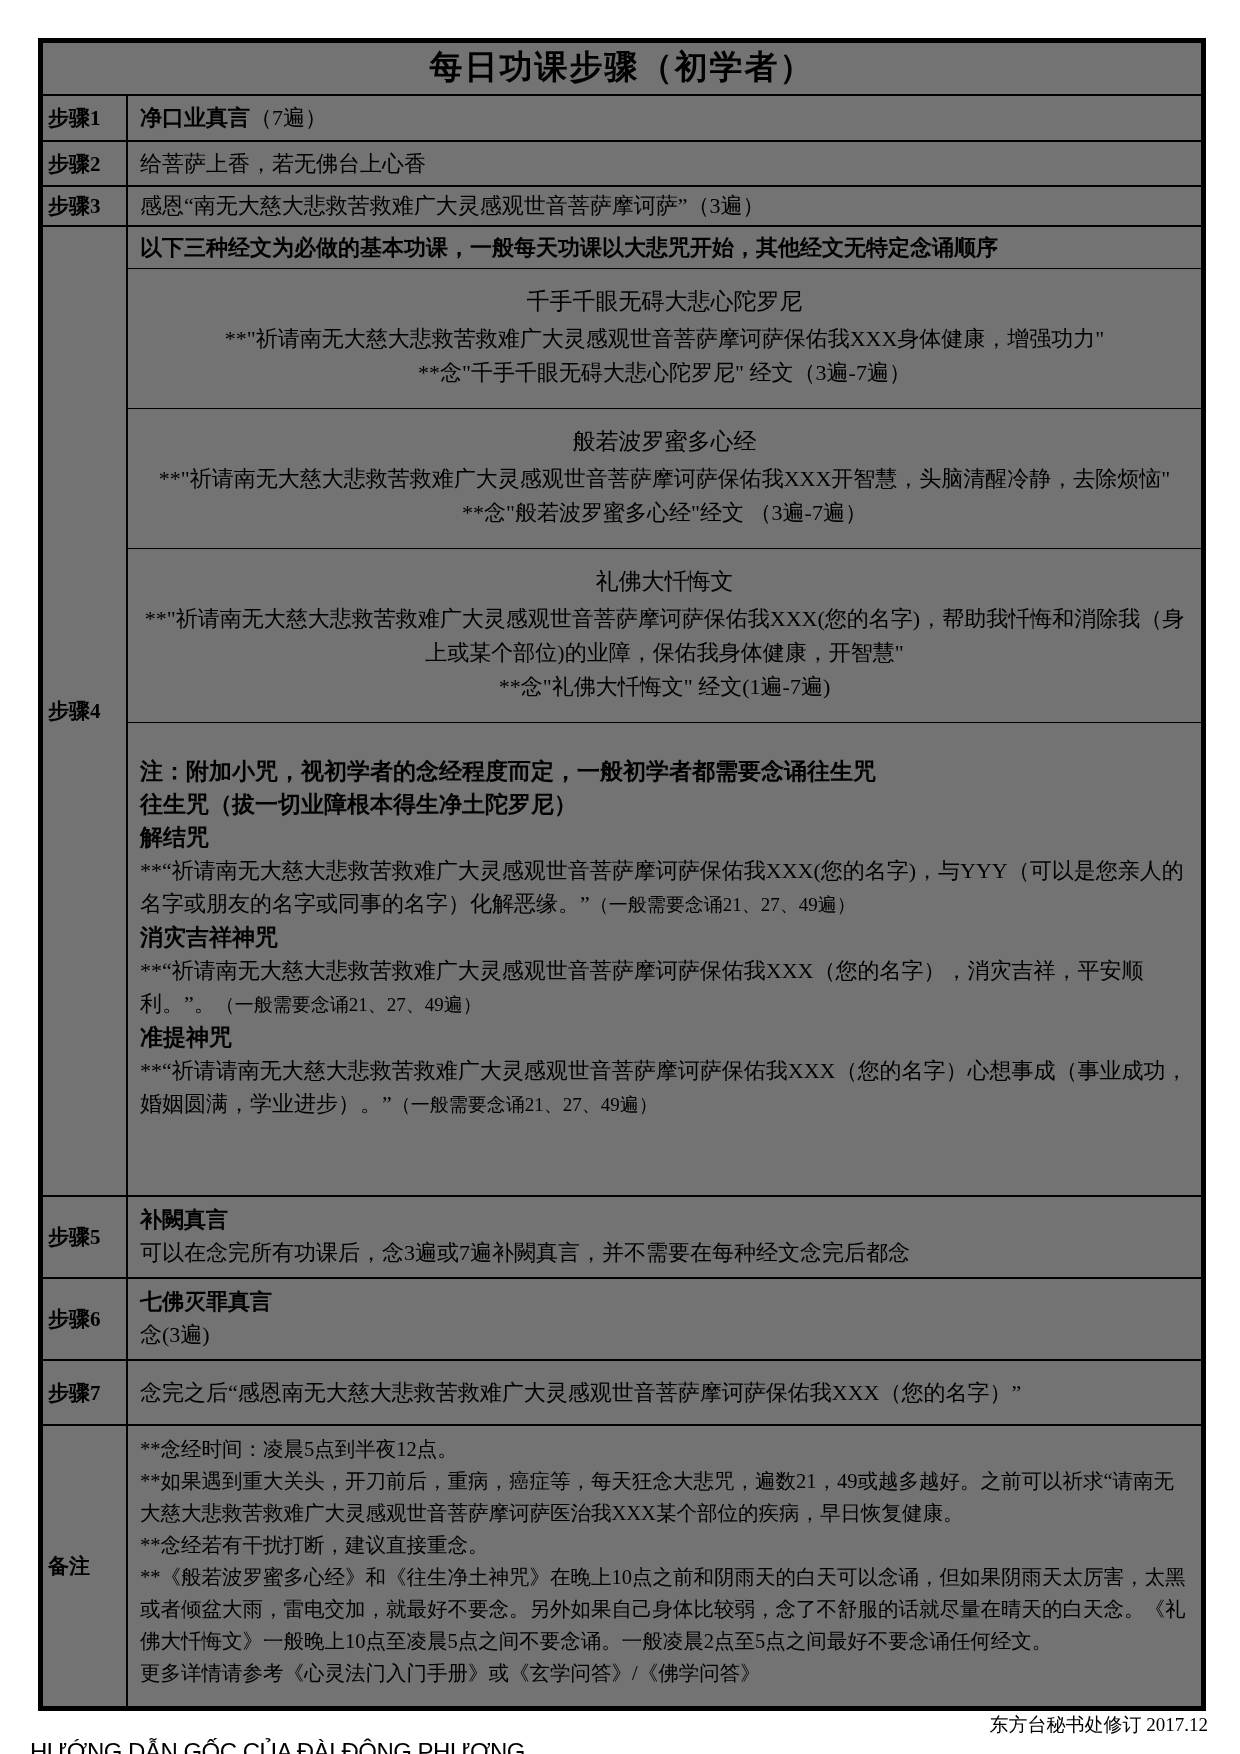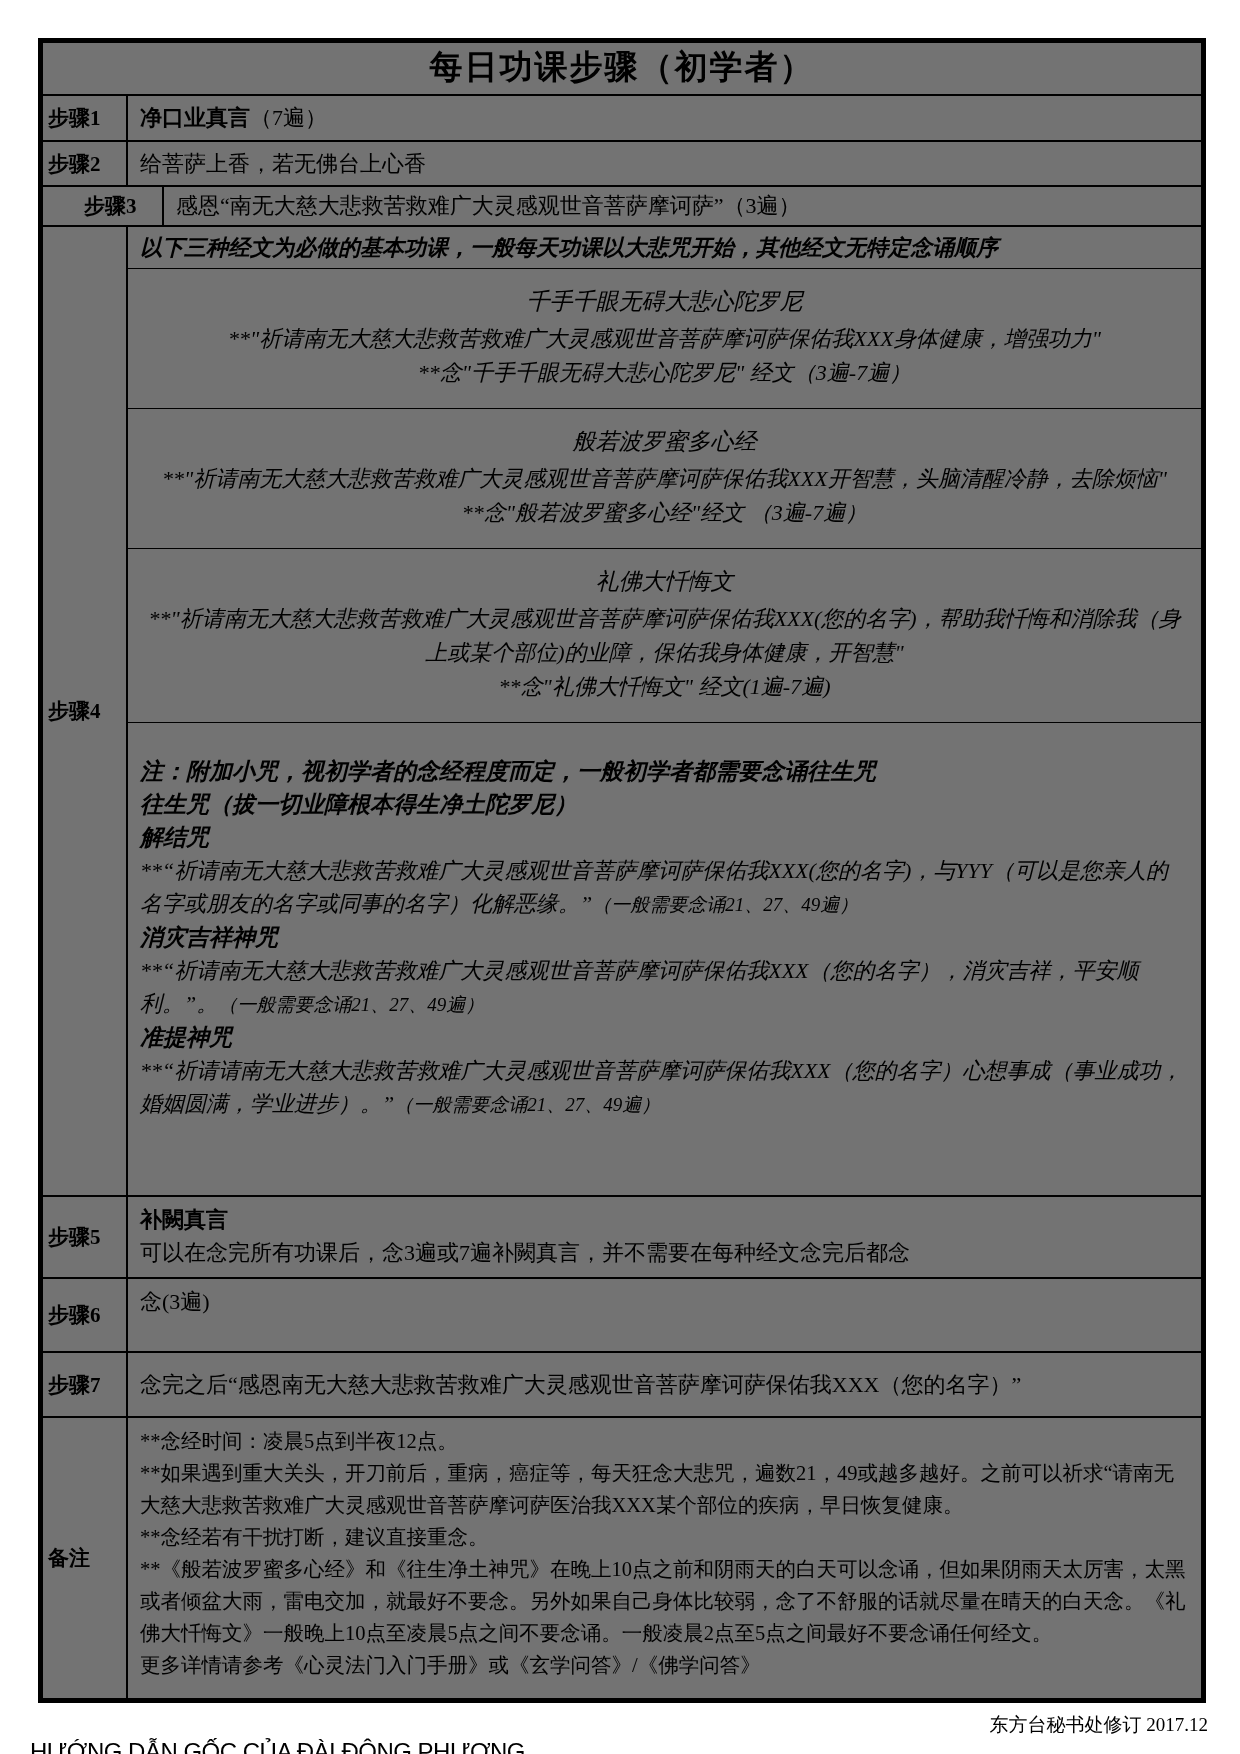--- a/index.html
+++ b/index.html
@@ -7,30 +7,30 @@
   body { height:1754px; overflow:hidden; font-family:"Liberation Serif","DejaVu Serif",serif; }
   .sheet { position:absolute; left:38px; top:38px; width:1168px; border:5px solid #000; background:#737373; }
   .row { display:flex; border-top:2px solid #000; }
   .row:first-child { border-top:none; }
   .title-row { min-height:46px; align-items:center; justify-content:center; }
   .title { font-size:33px; font-weight:bold; letter-spacing:2px; padding:2px 0 4px 0; }
   .label { width:85px; flex:0 0 85px; border-right:2px solid #000; display:flex; align-items:center; padding-left:5px; font-weight:bold; font-size:21px; }
   .content { flex:1; padding:4px 12px; font-size:22px; }
   .vcenter { display:flex; align-items:center; }
   .b { font-weight:bold; }
-  .content-col { flex:1; display:flex; flex-direction:column;font-style:italic; }
+  .content-col { flex:1; display:flex; flex-direction:column; }
   .sub { border-top:1.5px solid #000; padding:5px 12px; font-size:22px; }
   .sub:first-child { border-top:none; }
   .intro { min-height:41px; display:flex; align-items:center; font-weight:bold; }
   .section { padding:16px 12px 18px 12px; line-height:34px;text-align:center; }
   .sec-title { font-size:23px; margin-bottom:3px; }
   .note-block { padding:32px 12px 12px 12px; line-height:33px; flex:1; }
   .note-title { font-size:23px; font-weight:bold; }
   .reps { font-size:19px; }
-  .r1 { min-height:46px; } .r2 { min-height:45px; } .r3 { min-height:40px;padding-left:36px; }
+  .r1 { min-height:46px; } .r2 { min-height:45px; } .r3 { min-height:40px; }
   .r4 { min-height:970px; }
   .r5 { min-height:72px; } .r6 { min-height:74px; }
   .r7 { min-height:65px; }
   .two-line { padding-top:6px; padding-bottom:8px; line-height:33px; }
   .notes-row { min-height:282px; }
   .notes-content { padding:7px 12px 8px 12px; font-size:20.5px; line-height:32px; }
   .footer { position:absolute; left:0; top:1712px; width:1240px; }
   .footer-revision { text-align:right; padding-right:32px; font-size:19px; }
   .footer-origin { padding-left:30px; margin-top:0px; font-size:24px; font-family:"Liberation Sans","DejaVu Sans",sans-serif; letter-spacing:-0.5px; }
 </style>
@@ -103,20 +103,21 @@
     <div class="label">步骤5</div>
     <div class="content two-line">
       <div class="b">补闕真言</div>
       <div>可以在念完所有功课后，念3遍或7遍补闕真言，并不需要在每种经文念完后都念</div>
     </div>
   </div>
 
   <div class="row r6">
     <div class="label">步骤6</div>
     <div class="content two-line">
+      <div class="b">七佛灭罪真言</div>
       <div>念(3遍)</div>
     </div>
   </div>
 
   <div class="row r7">
     <div class="label">步骤7</div>
     <div class="content vcenter">念完之后“感恩南无大慈大悲救苦救难广大灵感观世音菩萨摩诃萨保佑我XXX（您的名字）”</div>
   </div>
 
   <div class="row notes-row">

